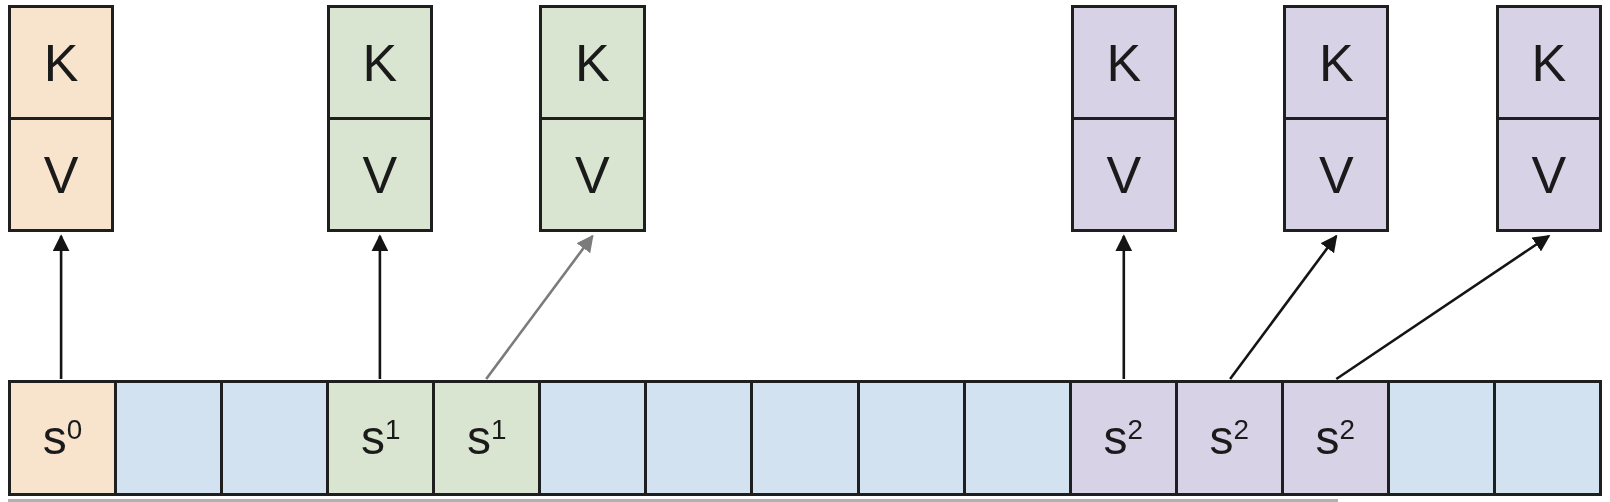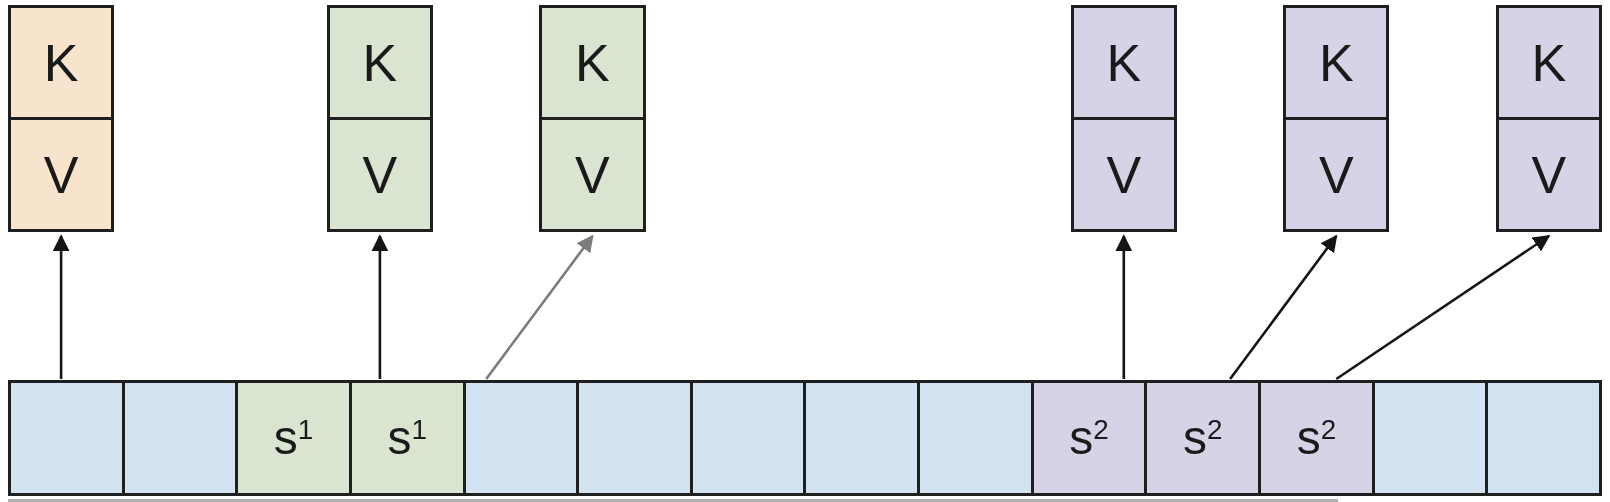--- a/index.html
+++ b/index.html
@@ -105,20 +105,23 @@
     <div class="kv-half k">
       <span>K</span>
     </div>
     <div class="kv-half v">
       <span>V</span>
     </div>
   </div>
     </div>
 
   <div id="row">
+      <div class="slot" style="background: rgb(248, 227, 205);">
+    <span><span class="base">s</span><sup class="sup">0</sup></span>
+  </div>
       <div class="slot" style="background: rgb(211, 226, 241);">
     <span><span class="base"></span><sup class="sup"></sup></span>
   </div>
       <div class="slot" style="background: rgb(211, 226, 241);">
     <span><span class="base"></span><sup class="sup"></sup></span>
   </div>
       <div class="slot" style="background: rgb(217, 229, 209);">
     <span><span class="base">s</span><sup class="sup">1</sup></span>
   </div>
       <div class="slot" style="background: rgb(217, 229, 209);">

